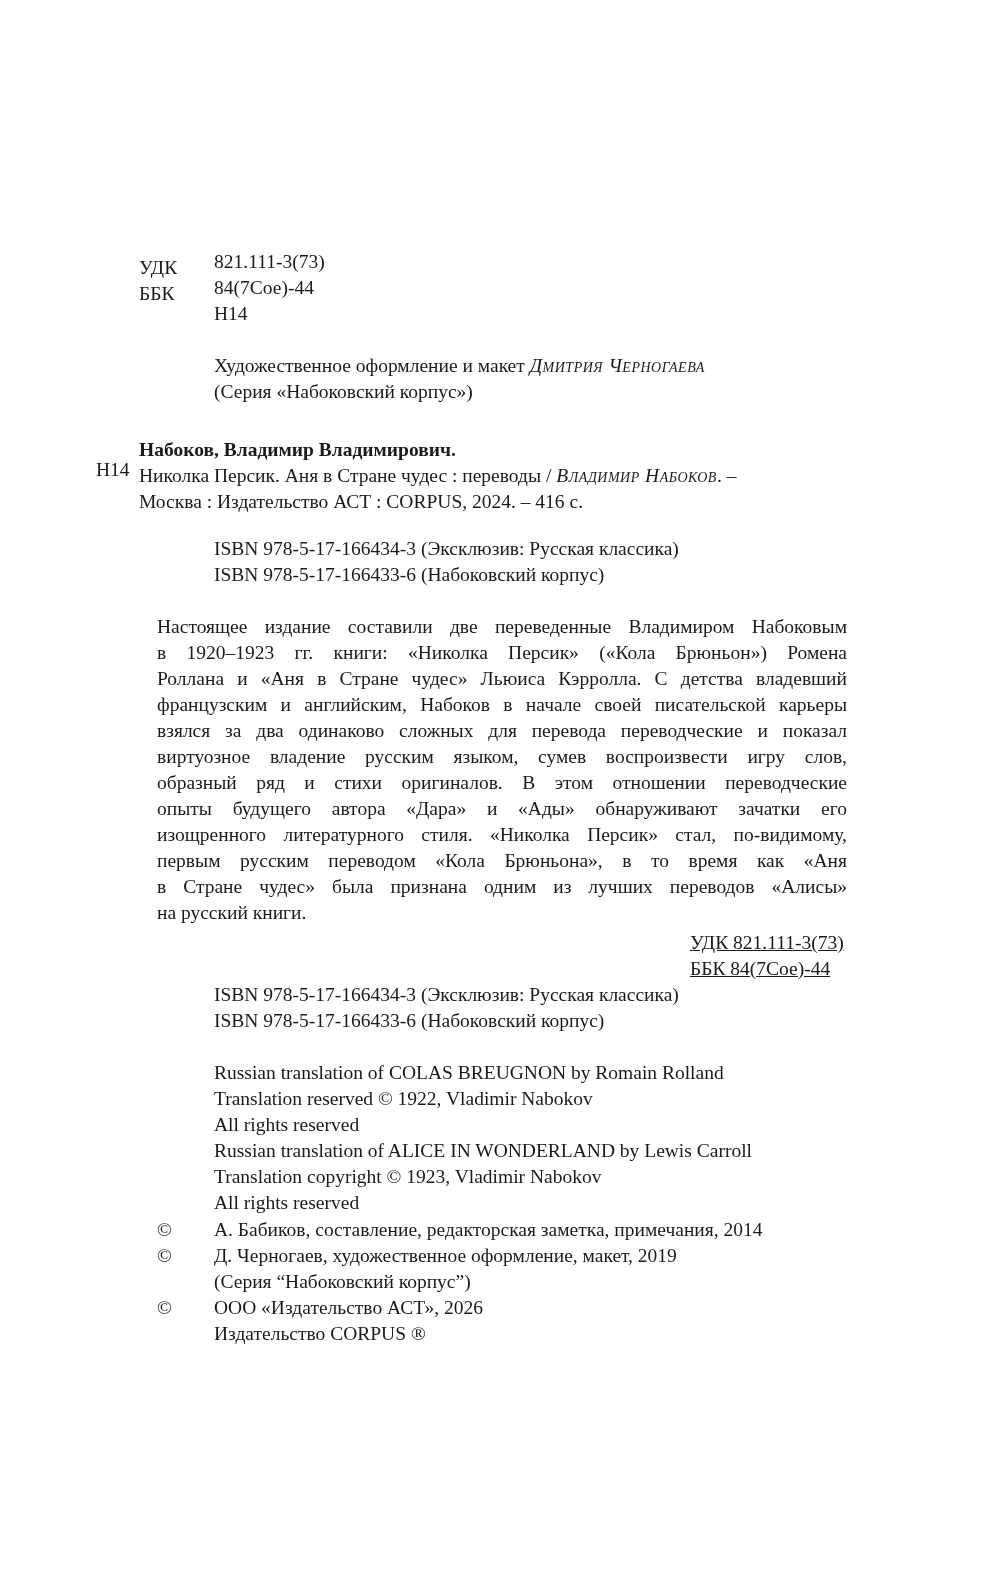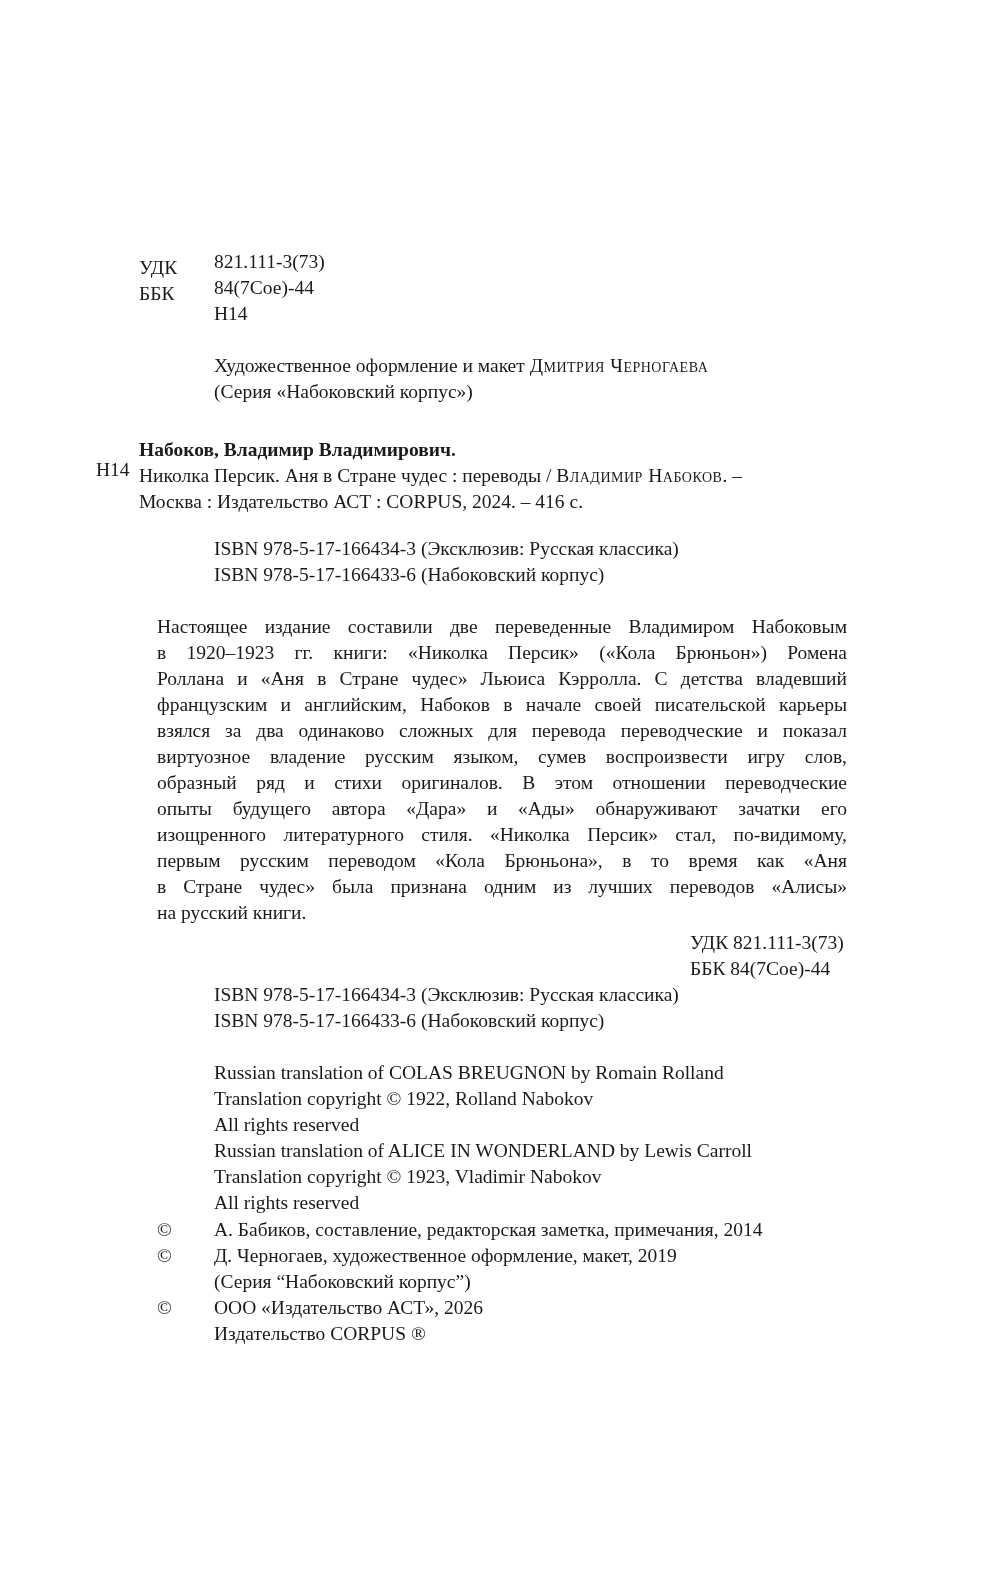--- a/index.html
+++ b/index.html
@@ -3,30 +3,30 @@
   <meta charset="utf-8">
   <style>
     html, body { margin: 0; padding: 0; background: #ffffff; }
     body {
       width: 1000px; height: 1583px; position: relative; overflow: hidden;
       font-family: "Liberation Serif", "DejaVu Serif", serif;
       color: #1a1a1a;
       font-size: 19.5px;
     }
     .line { position: absolute; white-space: nowrap; line-height: 26px; }
-    .sc { font-variant: small-caps; letter-spacing: 0.5px; }
+    .sc { font-variant: small-caps; letter-spacing: 0.5px; font-style: italic; }
     .bold { font-weight: bold; }
     .lbl { position: absolute; left: 139px; margin-top: 6px; }
     .val { position: absolute; left: 214px; text-align: center; }
     .just {
       position: absolute; left: 157px; width: 690px;
       text-align: justify; text-align-last: justify; white-space: nowrap;
     }
     .just.last { text-align-last: left; }
-    .right { position: absolute; left: 690px; }
+    .right { position: absolute; left: 690px; text-decoration: underline; }
     .copy-sym { position: absolute; left: 157px; }
   </style>
 </head>
 <body>
 
 <div>
   <div class="line lbl" style="top:249px">УДК</div>
   <div class="line val" style="top:249px">821.111-3(73)</div>
   <div class="line lbl" style="top:275px">ББК</div>
   <div class="line val" style="top:275px">84(7Сое)-44</div>
@@ -74,21 +74,21 @@
   <div class="line right" style="top:956px">ББК 84(7Сое)-44</div>
 </div>
 
 <div>
   <div class="line val" style="top:982px">ISBN 978-5-17-166434-3 (Эксклюзив: Русская классика)</div>
   <div class="line val" style="top:1008px">ISBN 978-5-17-166433-6 (Набоковский корпус)</div>
 </div>
 
 <div>
   <div class="line val" style="top:1060px">Russian translation of COLAS BREUGNON by Romain Rolland</div>
-  <div class="line val" style="top:1086px">Translation copyright © 1922, Rolland Nabokov</div>
+  <div class="line val" style="top:1086px">Translation reserved © 1922, Vladimir Nabokov</div>
   <div class="line val" style="top:1112px">All rights reserved</div>
   <div class="line val" style="top:1138px">Russian translation of ALICE IN WONDERLAND by Lewis Carroll</div>
   <div class="line val" style="top:1164px">Translation copyright © 1923, Vladimir Nabokov</div>
   <div class="line val" style="top:1190px">All rights reserved</div>
 </div>
 
 <div>
   <div class="line copy-sym" style="top:1217px">©</div>
   <div class="line val" style="top:1217px">А. Бабиков, составление, редакторская заметка, примечания, 2014</div>
   <div class="line copy-sym" style="top:1243px">©</div>

